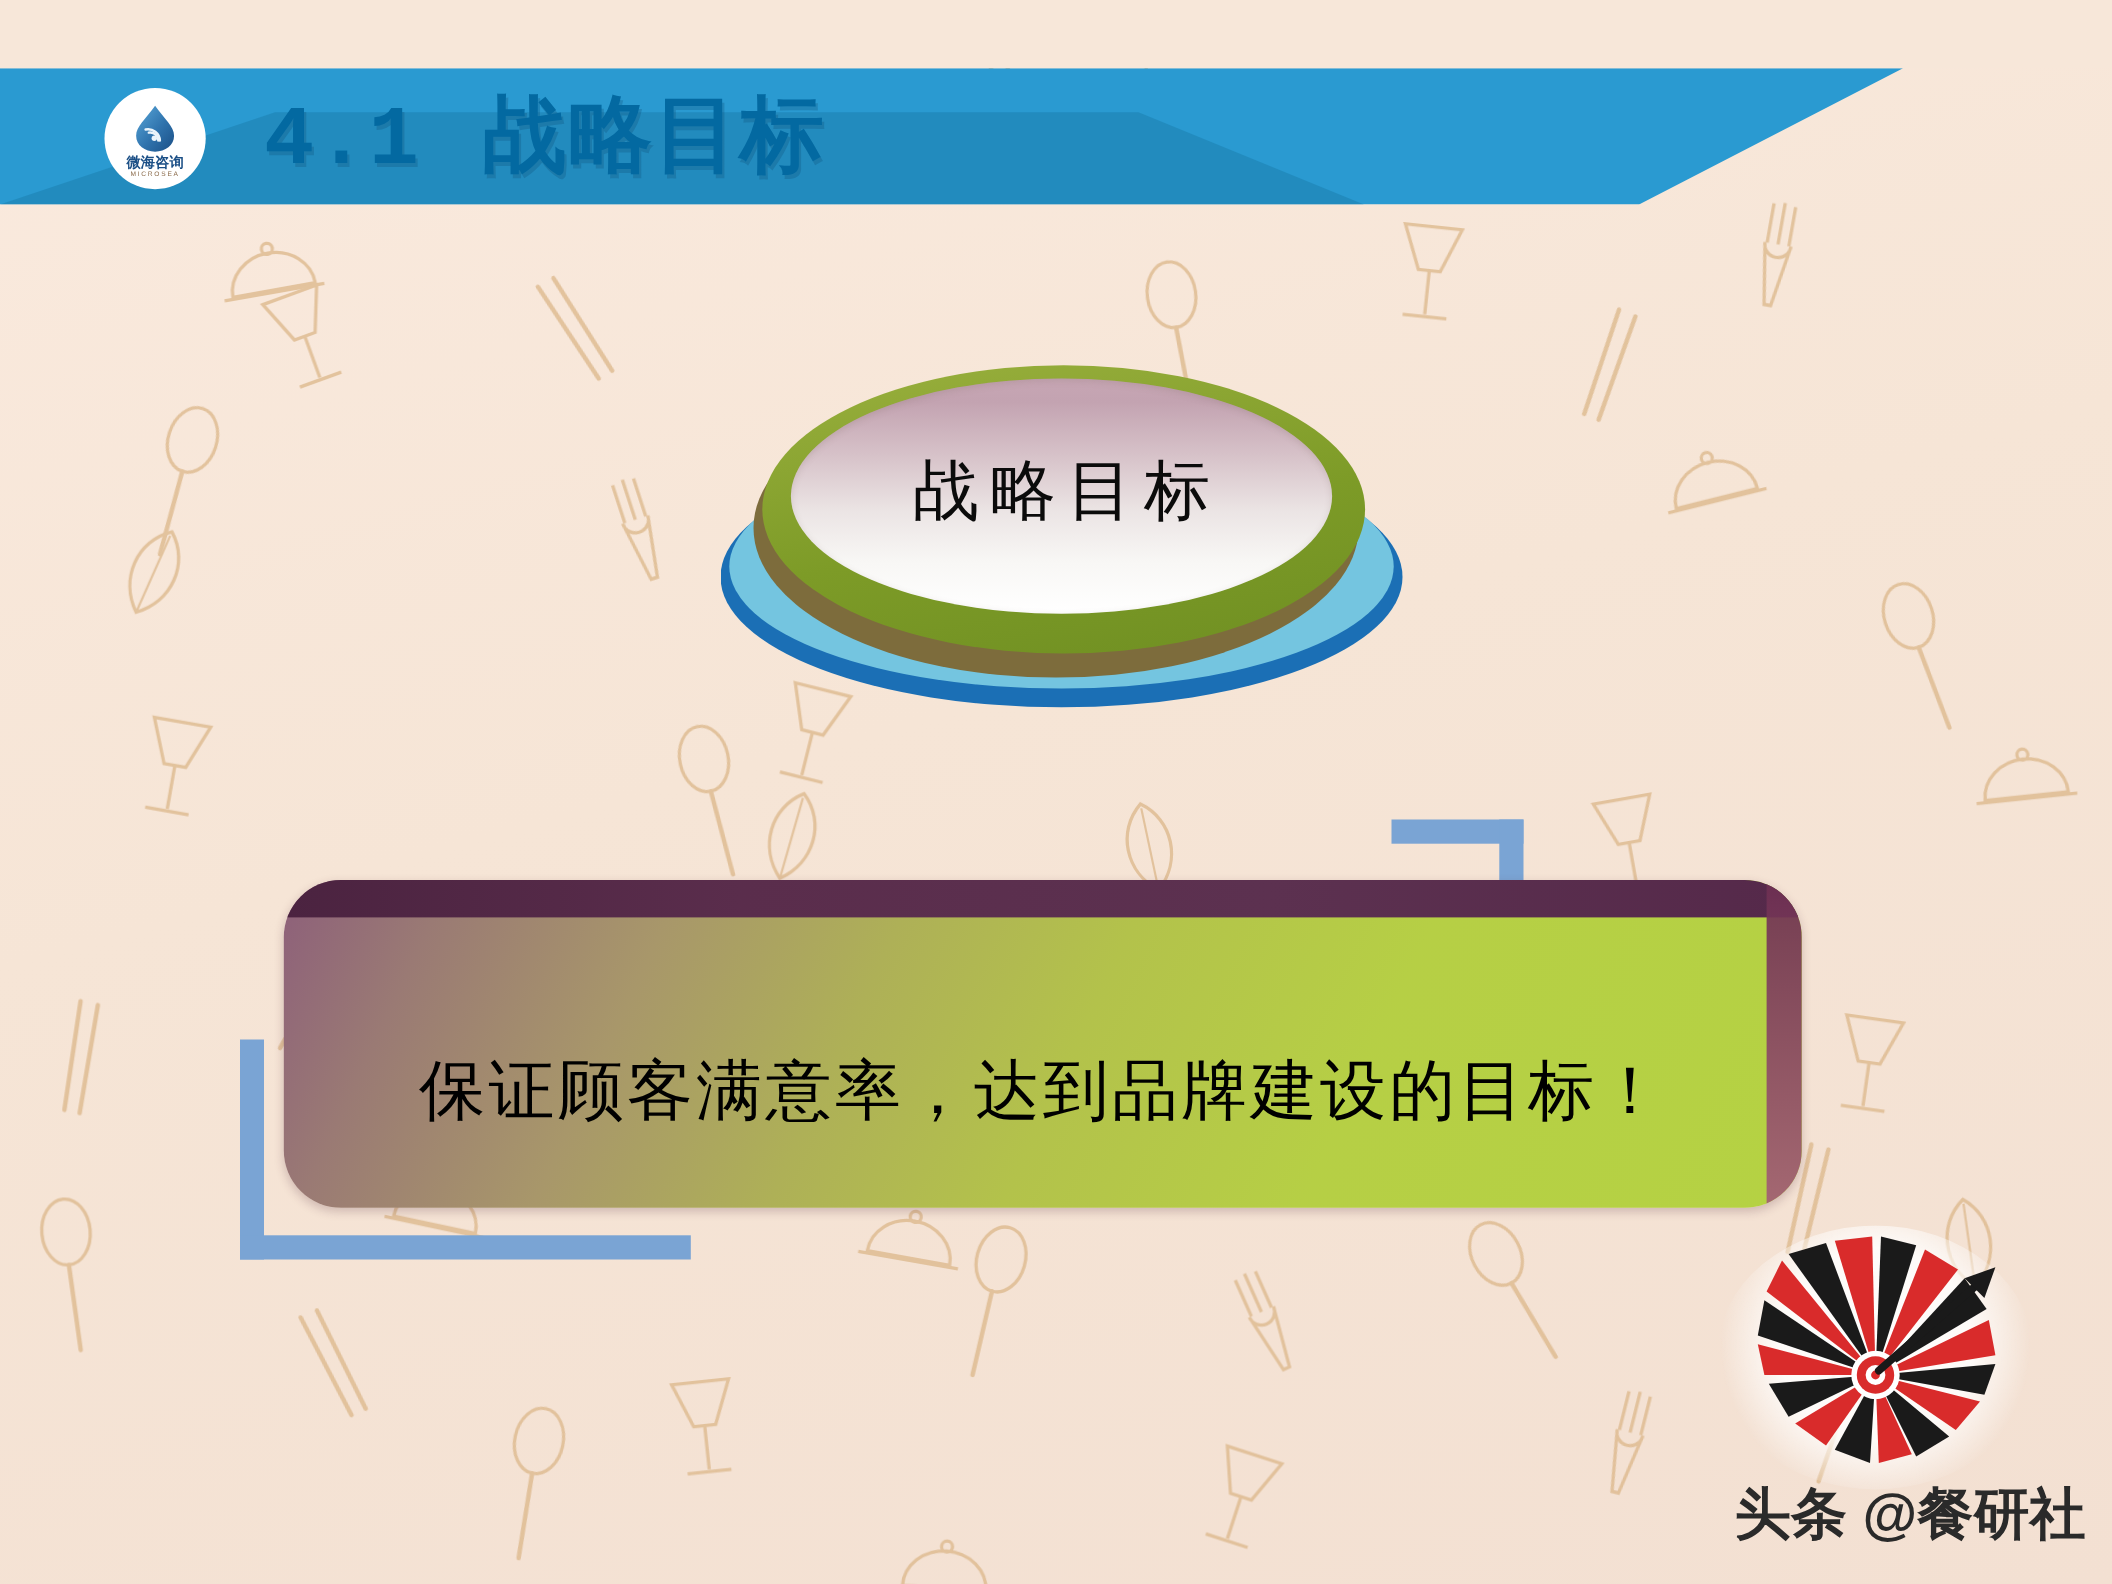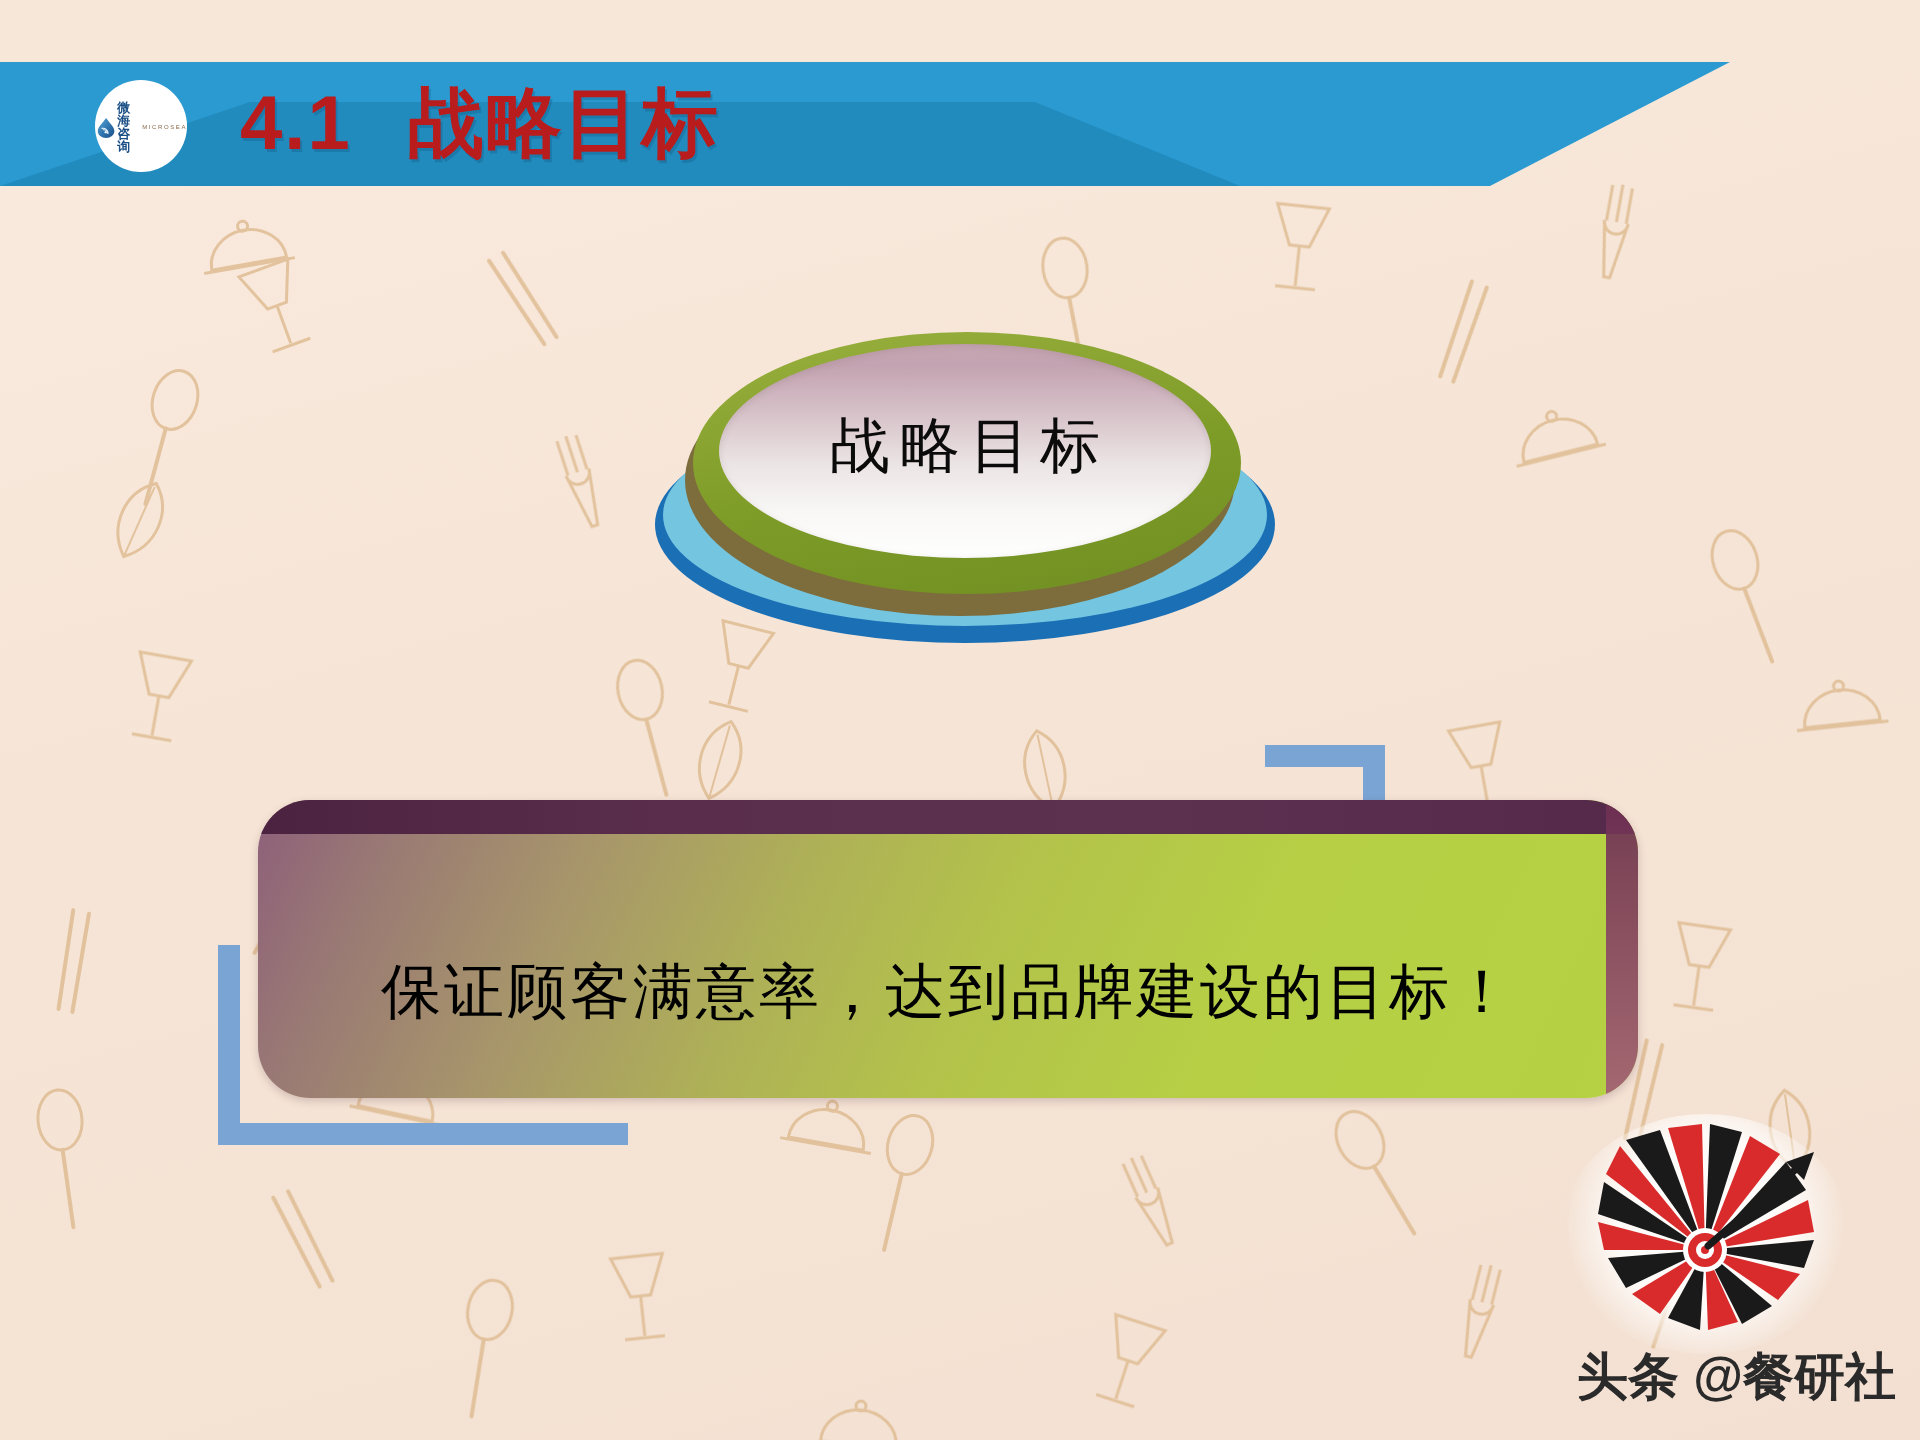--- a/index.html
+++ b/index.html
@@ -50,21 +50,21 @@
   }
   .header-logo {
     position: absolute;
     left: 95px;
     top: 18px;
     width: 92px;
     height: 92px;
     border-radius: 50%;
     background: #ffffff;
     display: flex;
-    flex-direction: row;
+    flex-direction: column;
     align-items: center;
     justify-content: center;
     overflow: hidden;
   }
   .logo-drop {
     width: 46px;
     height: 46px;
     margin-top: 4px;
   }
   .logo-cn {
@@ -81,27 +81,27 @@
     color: #8a6a4a;
     letter-spacing: 1.6px;
     line-height: 1;
     margin-top: 2px;
   }
   .header-title {
     position: absolute;
     left: 240px;
     top: 50%;
     transform: translateY(-50%);
-    color: #b91c1c;
+    color: #0369a1;
     font-size: 76px;
     font-weight: bold;
     letter-spacing: 2px;
     white-space: nowrap;
     text-shadow: 2px 3px 0 rgba(10,70,110,0.25);
-    font-family: Liberation Sans, sans-serif;
+    font-family: Liberation Mono, monospace;
   }
   .header-title .num { margin-right: 56px; }
 
   
   .ellipse-group {
     position: absolute;
     left: 655px;
     top: 318px;
     width: 620px;
     height: 325px;

